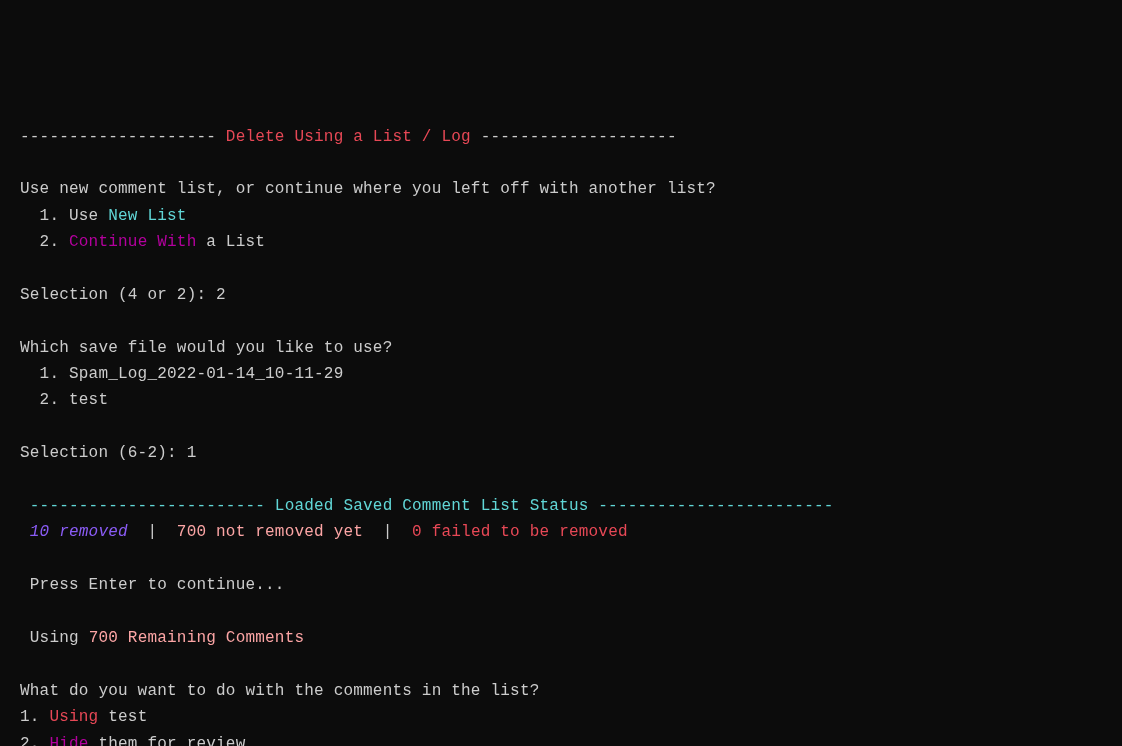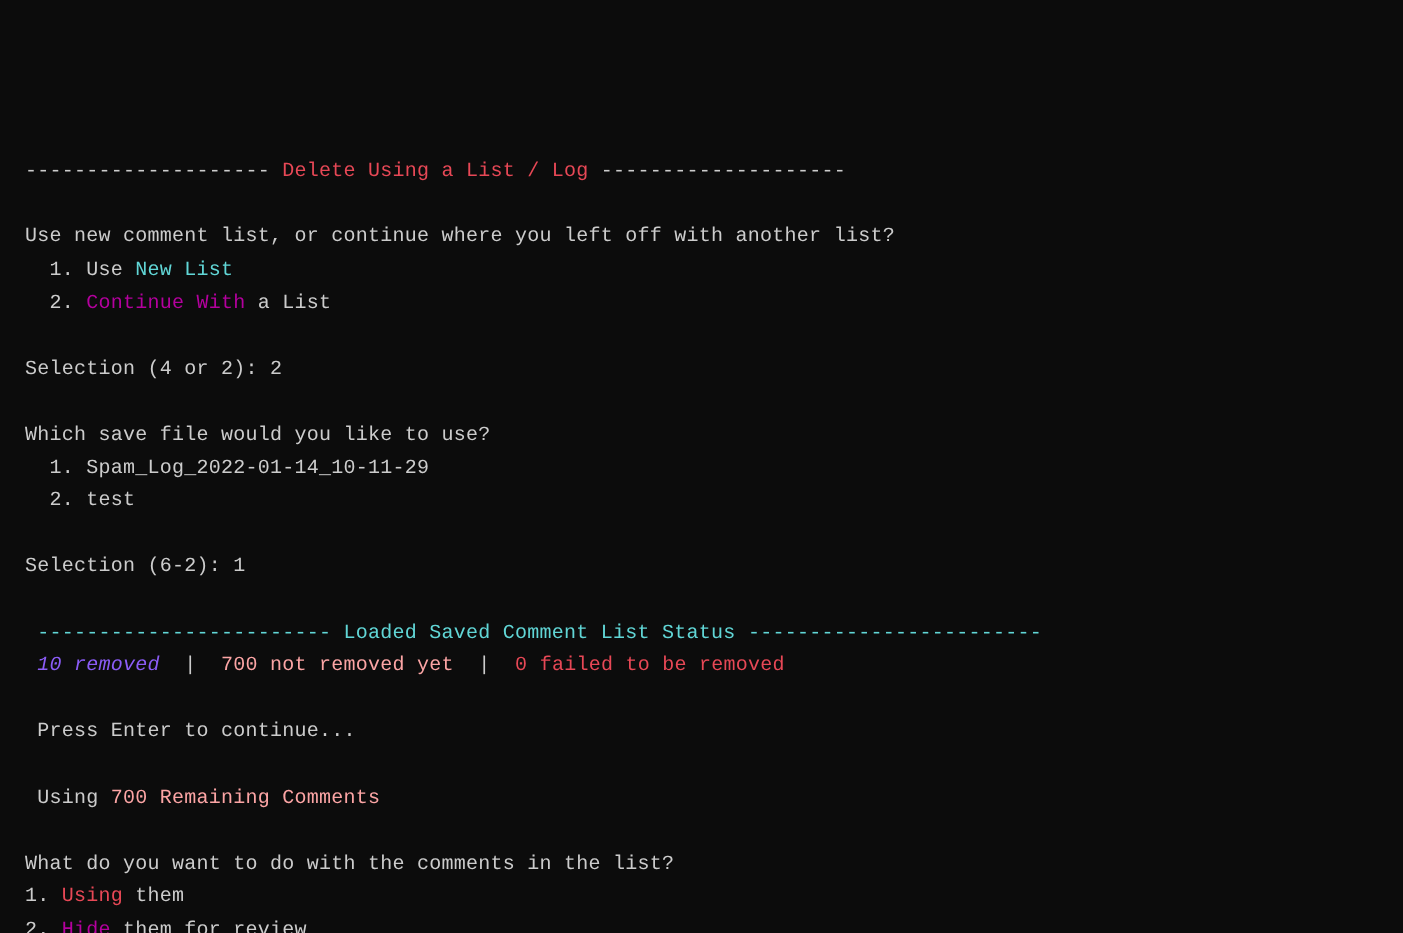--- a/index.html
+++ b/index.html
@@ -41,19 +41,19 @@
 <span>Selection (6-2): </span><span>1</span>
 
 <span class="teal"> ------------------------</span><span class="teal"> Loaded Saved Comment List Status </span><span class="teal">------------------------</span>
 <span class="green"> 10 removed</span><span>  |  </span><span class="yellow-bright">700 not removed yet</span><span>  |  </span><span class="red">0</span><span class="red"> failed to be removed</span>
 
 <span> Press Enter to continue...</span>
 
 <span> Using </span><span class="yellow-bright">700 Remaining Comments</span>
 
 <span>What do you want to do with the comments in the list?</span>
-<span>1. </span><span class="red">Using</span><span> them</span>
+<span>1. </span><span class="red">Using</span><span> test</span>
 <span>2. </span><span class="magenta">Hide</span><span> them for review</span>
 
 
 
 
 
 
 </body></html>

